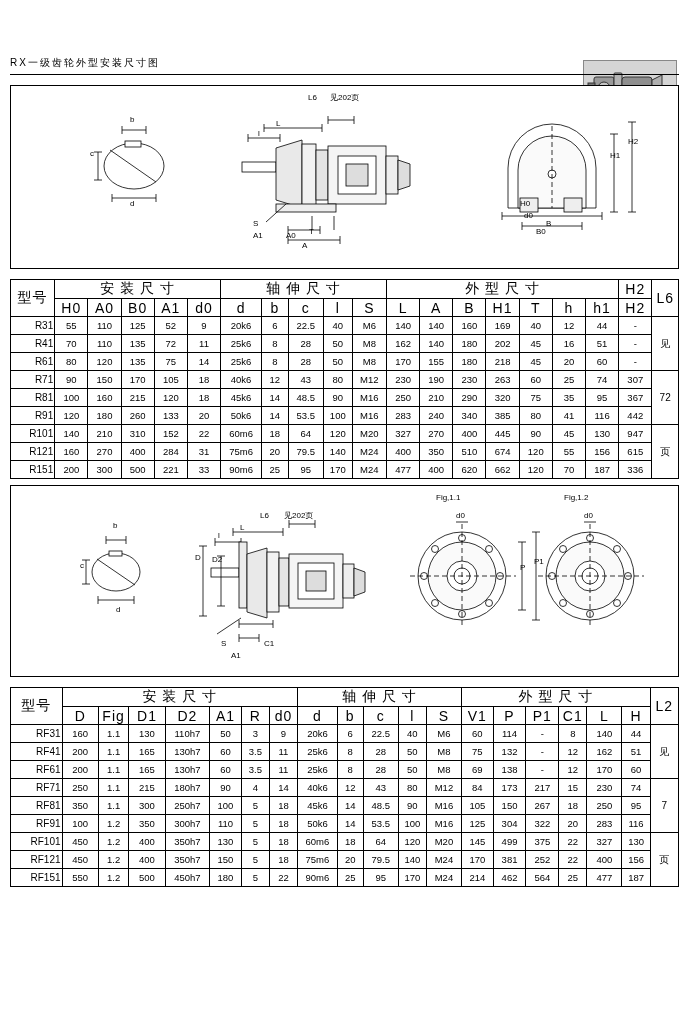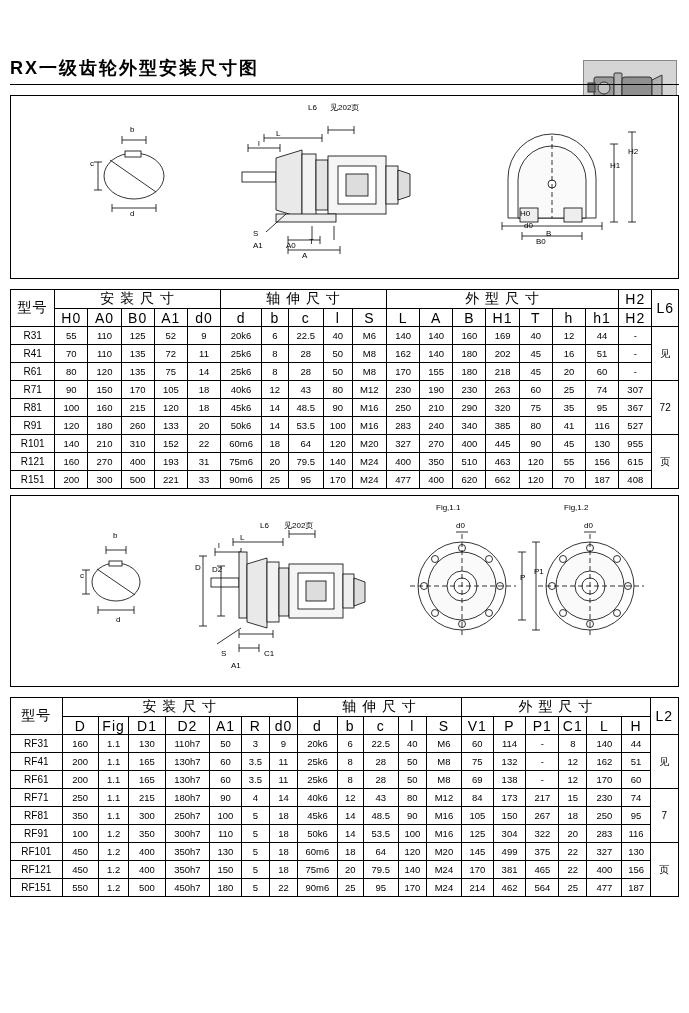--- a/index.html
+++ b/index.html
@@ -34,22 +34,22 @@
     border: 1px solid #888;
   }
   .motor-svg { display:block; }
 
   .title-block {
     position: relative;
     margin-top: 56px;
     padding-bottom: 4px;
   }
   .title-text {
-    font-size: 18px;
-    font-weight: bold;
+    font-size: 10px;
+    font-weight: normal;
     letter-spacing: 2px;
   }
   .title-rule {
     border-bottom: 1.6px solid #000;
     margin-top: 4px;
   }
 
   
   .drawing-box {
     border: 1.2px solid #000;
@@ -76,21 +76,21 @@
     padding: 0 1px;
     font-weight: normal;
     white-space: nowrap;
     overflow: hidden;
   }
   table.spec thead th {
     font-size: 14px;
     letter-spacing: 1px;
   }
   table.spec tbody td.model {
-    text-align: center;
+    text-align: right;
     font-size: 10px;
   }
   .grp { letter-spacing: 2px; font-size: 10.5px; }
   .type-head {
     font-size: 10.5px;
     letter-spacing: 1px;
   }
   td.note-cell {
     font-size: 10px;
     line-height: 1.3;
@@ -386,60 +386,60 @@
         <td>53.5</td>
         <td>100</td>
         <td>M16</td>
         <td>283</td>
         <td>240</td>
         <td>340</td>
         <td>385</td>
         <td>80</td>
         <td>41</td>
         <td>116</td>
-        <td>527</td>
+        <td>442</td>
       </tr>
       <tr>
         <td class="model">R101</td>
         <td>140</td>
         <td>210</td>
         <td>310</td>
         <td>152</td>
         <td>22</td>
         <td>60m6</td>
         <td>18</td>
         <td>64</td>
         <td>120</td>
         <td>M20</td>
         <td>327</td>
         <td>270</td>
         <td>400</td>
         <td>445</td>
         <td>90</td>
         <td>45</td>
         <td>130</td>
-        <td>955</td>
+        <td>947</td>
         <td rowspan="3" class="note-cell">页</td>
       </tr>
       <tr>
         <td class="model">R121</td>
         <td>160</td>
         <td>270</td>
         <td>400</td>
-        <td>193</td>
+        <td>284</td>
         <td>31</td>
         <td>75m6</td>
         <td>20</td>
         <td>79.5</td>
         <td>140</td>
         <td>M24</td>
         <td>400</td>
         <td>350</td>
         <td>510</td>
-        <td>463</td>
+        <td>674</td>
         <td>120</td>
         <td>55</td>
         <td>156</td>
         <td>615</td>
       </tr>
       <tr>
         <td class="model">R151</td>
         <td>200</td>
         <td>300</td>
         <td>500</td>
@@ -450,21 +450,21 @@
         <td>95</td>
         <td>170</td>
         <td>M24</td>
         <td>477</td>
         <td>400</td>
         <td>620</td>
         <td>662</td>
         <td>120</td>
         <td>70</td>
         <td>187</td>
-        <td>408</td>
+        <td>336</td>
       </tr>
     </tbody>
   </table>
 
   <div class="drawing-box two">
     <svg class="dwg" viewBox="0 0 665 190">
       <g stroke="#000" fill="none" stroke-width="0.8">
 
         <g transform="translate(70,38)">
           <ellipse cx="34" cy="48" rx="24" ry="19" fill="#fff"></ellipse>
@@ -797,21 +797,21 @@
         <td>150</td>
         <td>5</td>
         <td>18</td>
         <td>75m6</td>
         <td>20</td>
         <td>79.5</td>
         <td>140</td>
         <td>M24</td>
         <td>170</td>
         <td>381</td>
-        <td>465</td>
+        <td>252</td>
         <td>22</td>
         <td>400</td>
         <td>156</td>
       </tr>
       <tr>
         <td class="model">RF151</td>
         <td>550</td>
         <td>1.2</td>
         <td>500</td>
         <td>450h7</td>

